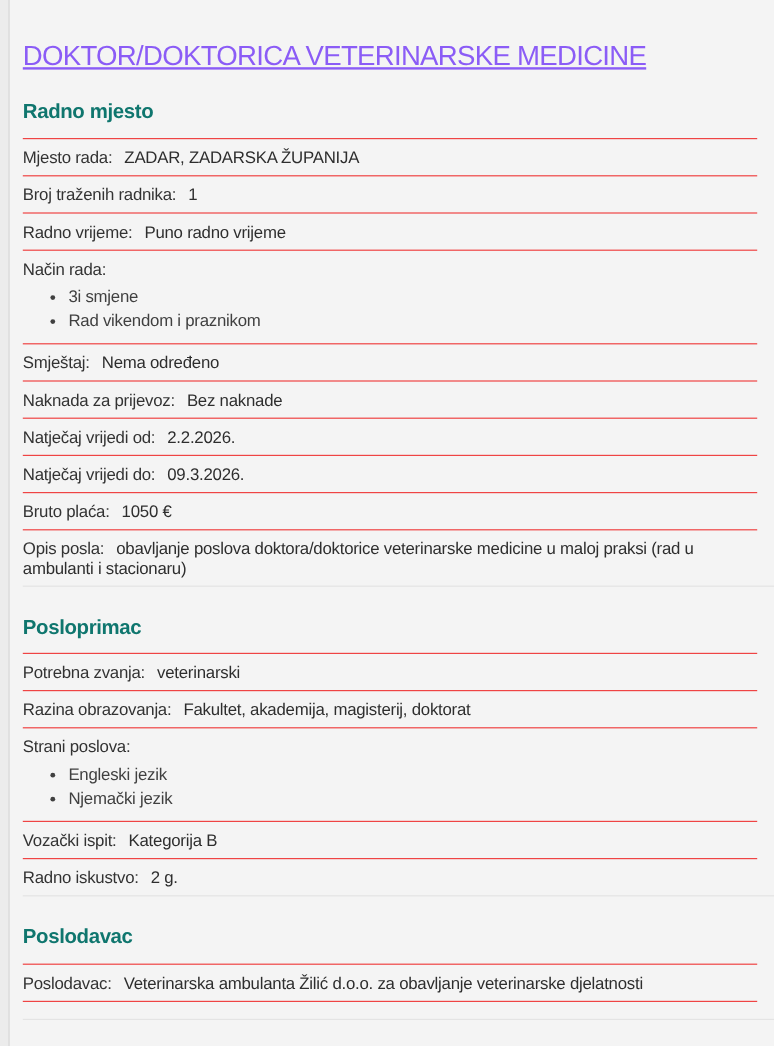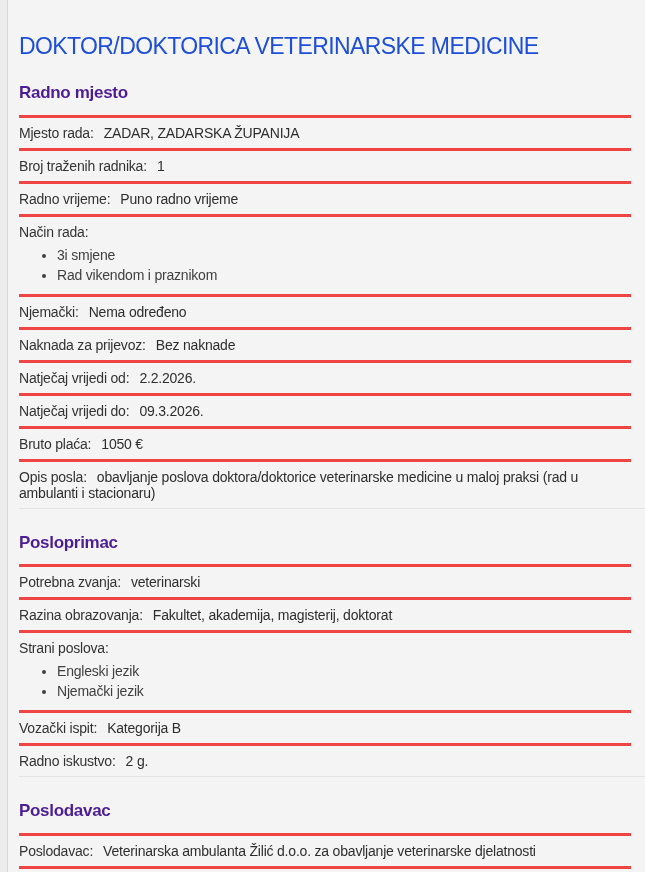--- a/index.html
+++ b/index.html
@@ -29,39 +29,40 @@
   .content {
     margin-left: 8px;
     padding: 0 14px 0 11px;
   }
   h1.page-title {
     margin: 0;
     padding-top: 33px;
     font-size: 23px;
     font-weight: 400;
     letter-spacing: -0.6px;
-    color: #1d4ed8;
+    color: #8b5cf6;
     line-height: 1.15;
+    text-decoration: underline;
   }
   h2.section-heading {
     margin: 24px 0 11px 0;
     font-size: 17px;
     font-weight: 700;
     letter-spacing: -0.3px;
-    color: #4c1d95;
+    color: #0f766e;
     line-height: 1.2;
   }
   .rows {
     border-bottom: 1px solid #e4e4e4;
     
     margin-right: -14px;
     padding-right: 14px;
   }
   .row {
-    border-top: 3px solid #ef4444;
+    border-top: 1px solid #ef4444;
     padding: 7px 0;
     font-size: 14px;
     line-height: 16px;
     letter-spacing: -0.2px;
   }
   .row .label {
     color: #333333;
   }
   .row .value {
     margin-left: 10px;
@@ -104,21 +105,21 @@
 
   <div class="row">
     <span class="label">Način rada:</span>
   <ul class="bullets">
   <li>3i smjene</li>
 
   <li>Rad vikendom i praznikom</li>
 </ul></div>
 
   <div class="row">
-    <span class="label">Njemački:</span><span class="value">Nema određeno</span>
+    <span class="label">Smještaj:</span><span class="value">Nema određeno</span>
   </div>
 
   <div class="row">
     <span class="label">Naknada za prijevoz:</span><span class="value">Bez naknade</span>
   </div>
 
   <div class="row">
     <span class="label">Natječaj vrijedi od:</span><span class="value">2.2.2026.</span>
   </div>
 

